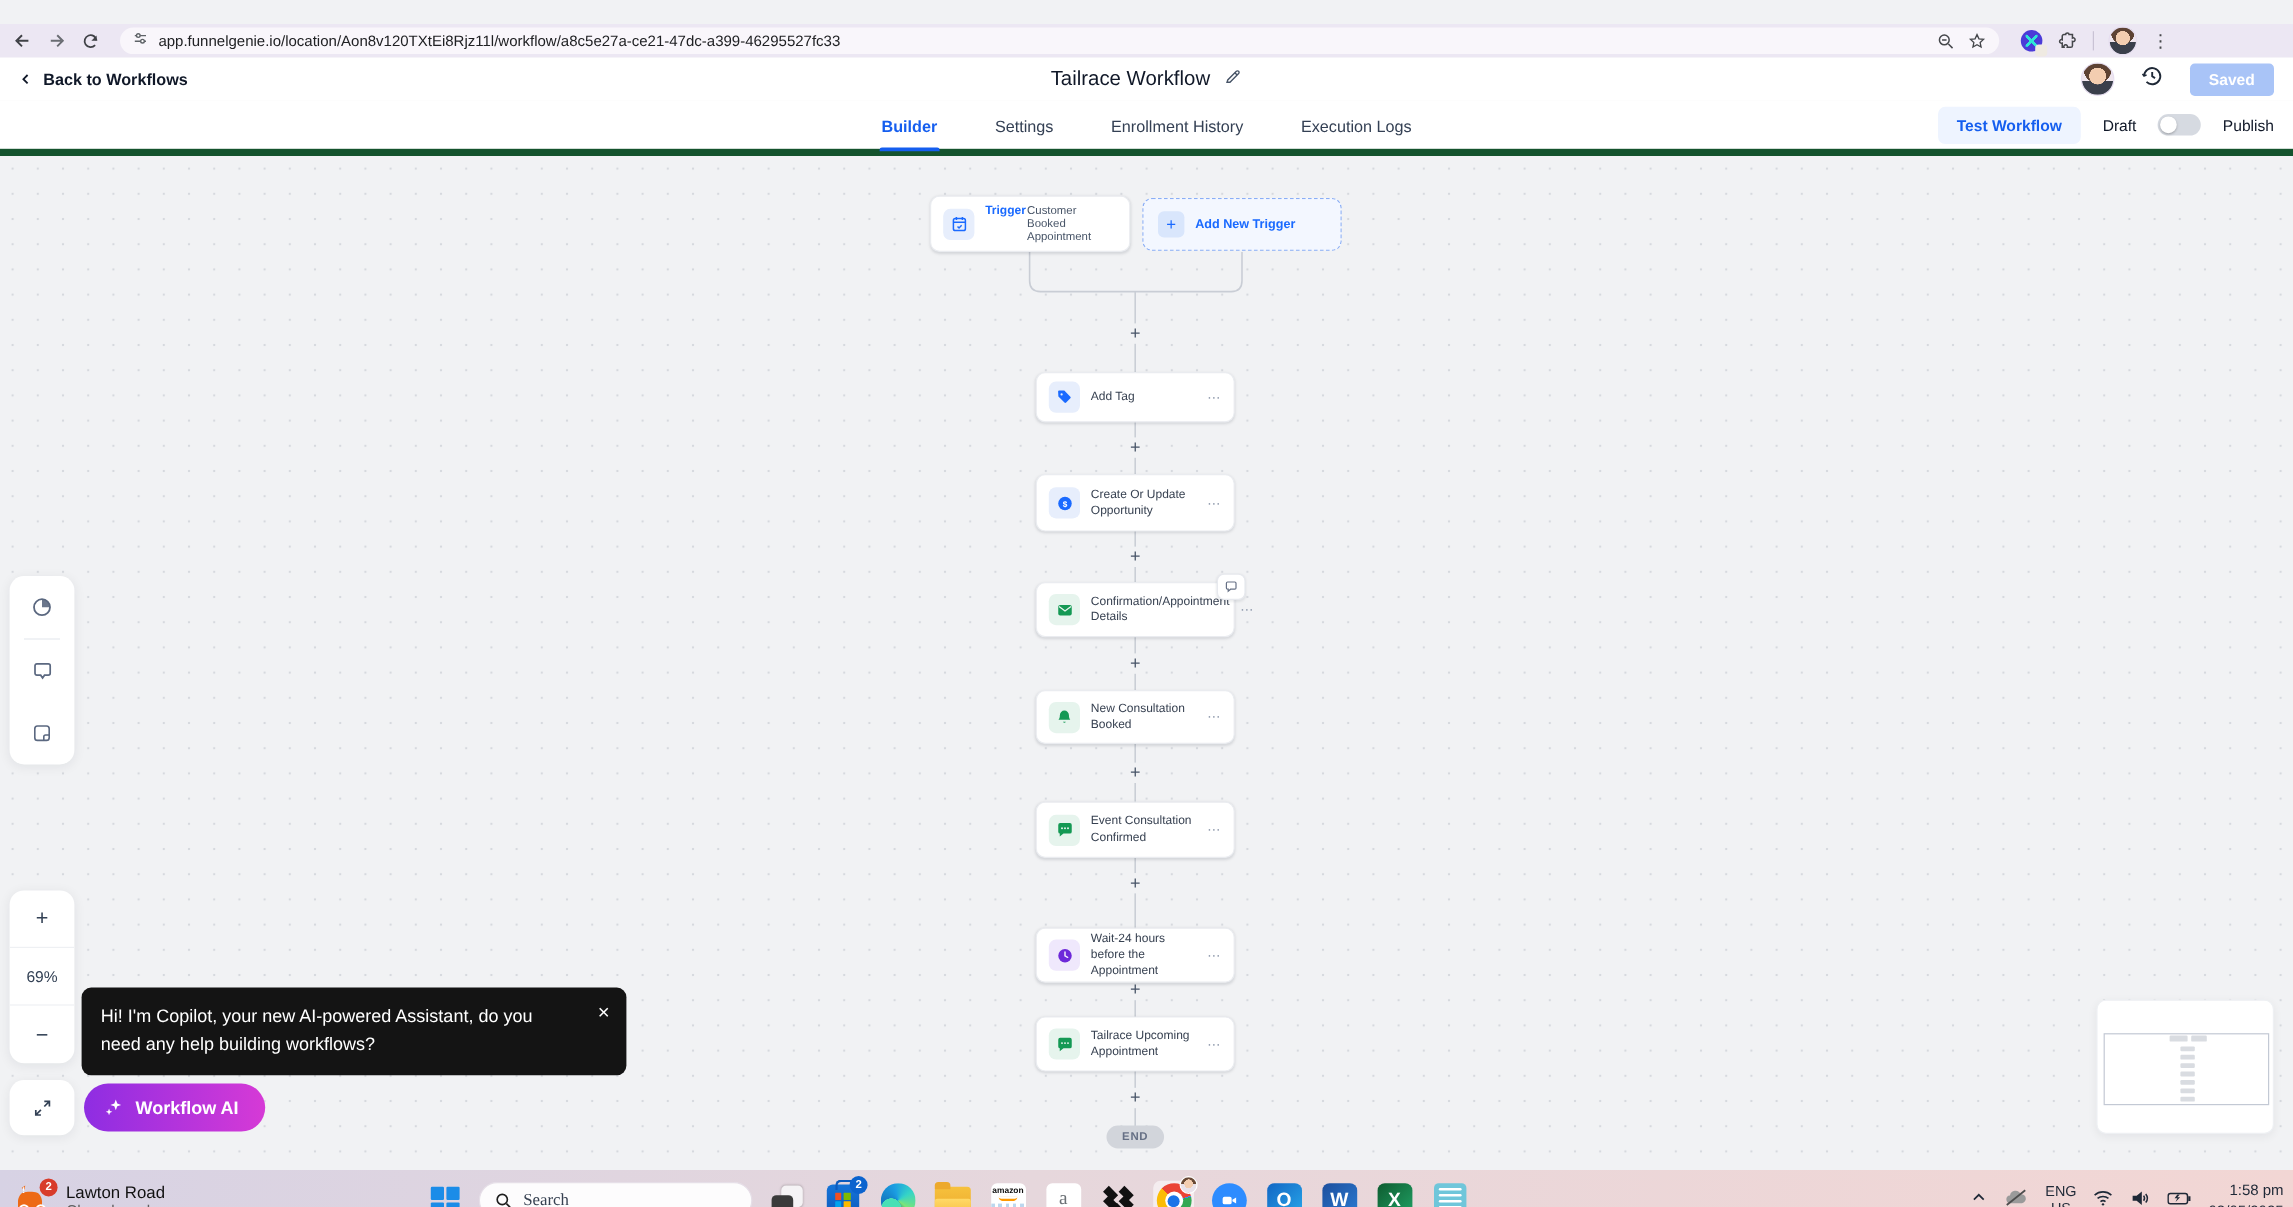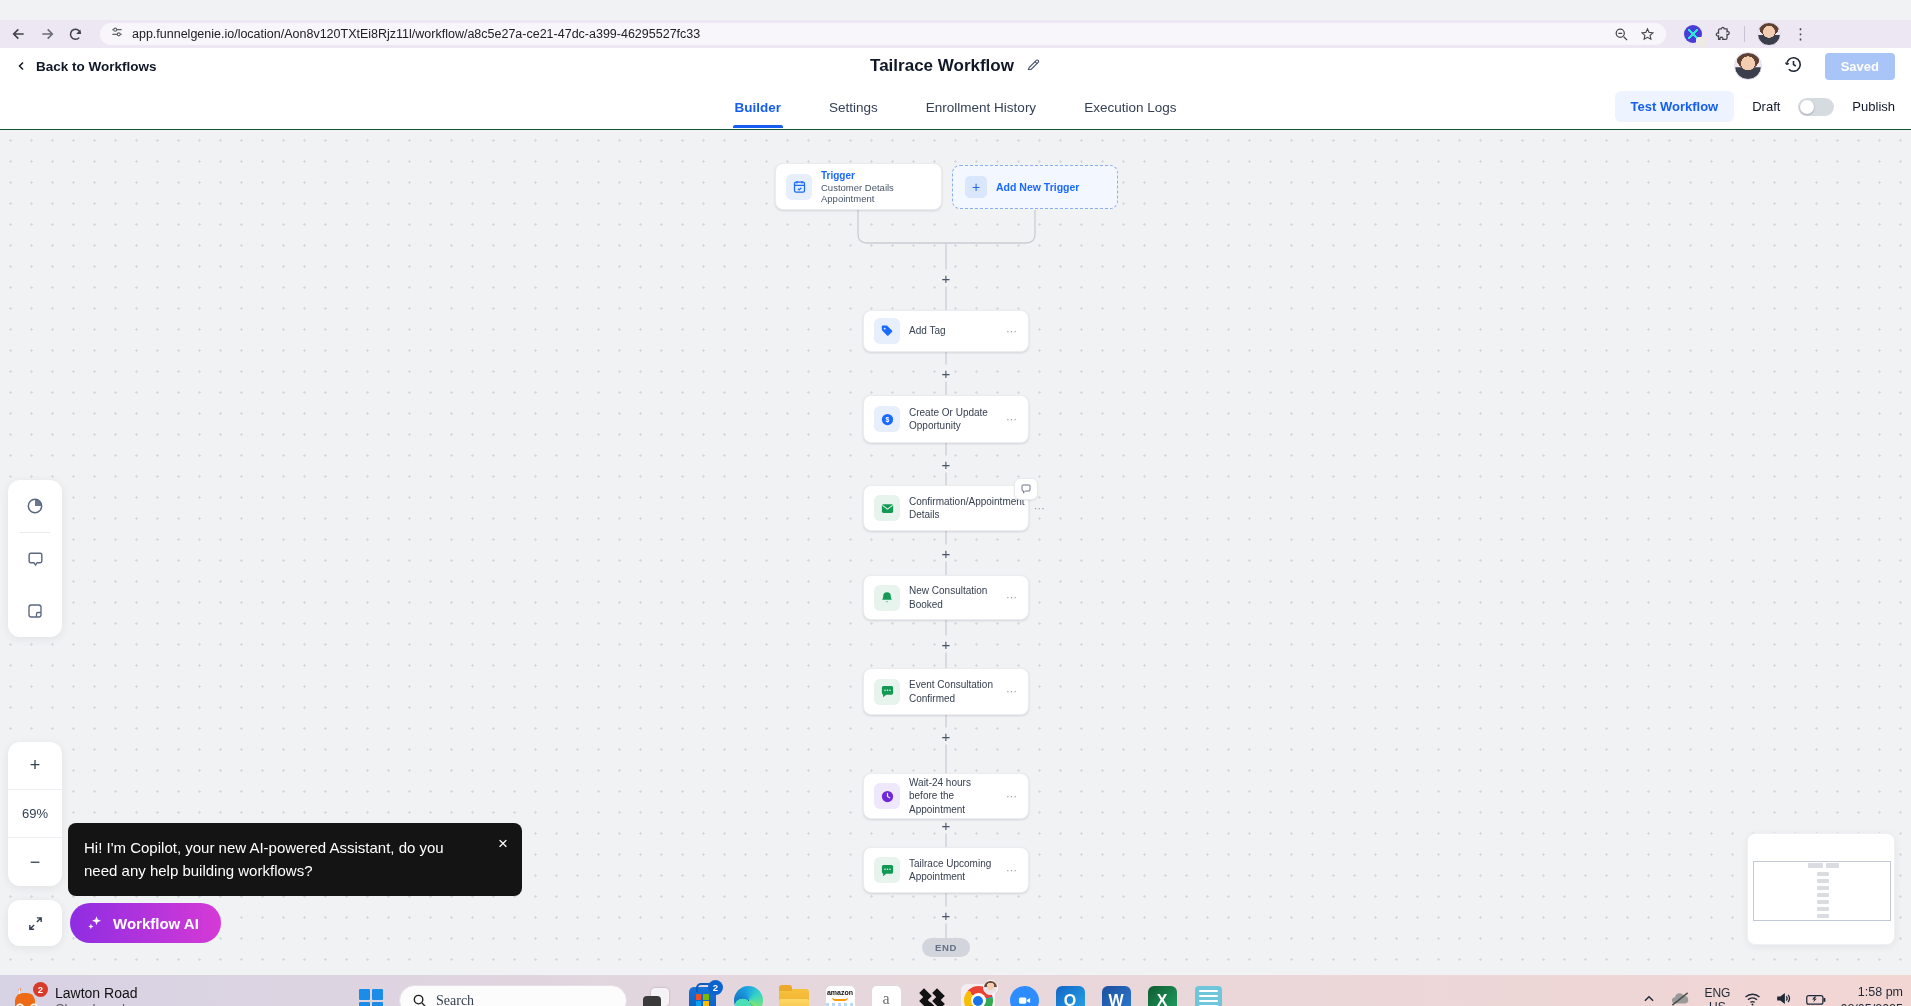--- a/index.html
+++ b/index.html
@@ -22,47 +22,47 @@
       radial-gradient(circle at 50% 40%, #f3cdb0 0 34%, transparent 35%),
       radial-gradient(circle at 50% 18%, #5d4233 0 46%, transparent 47%),
       linear-gradient(180deg,#efe6ee 0 55%, #3a3f4b 56%);
       border:1px solid #e6def0; }
   .kebab { font-size:15px; color:#45474b; letter-spacing:0; }
 
   
   .app-header { height:36px; background:#fff; display:flex; align-items:center; position:relative; padding:0 16px; }
   .back-link { display:flex; align-items:center; gap:8px; font-size:13.5px; font-weight:700; color:#101828; cursor:pointer; }
   .wf-title-wrap { position:absolute; left:0; right:0; display:flex; align-items:center; justify-content:center; gap:12px; pointer-events:none; }
-  .wf-title { font-size:17px; font-weight:700; color:#101828; }
+  .wf-title { font-size:17px; font-weight:400; color:#101828; }
   .hdr-right { margin-left:auto; display:flex; align-items:center; gap:22px; z-index:2; }
   .avatar.lg { width:28px; height:28px; }
   .saved-btn { background:#a9c4f7; color:#fff; font-size:13px; font-weight:600; border:none; border-radius:4px; padding:6px 16px; cursor:default; }
 
   
-  .tab-bar { height:46px; background:#fff; border-bottom:1px solid #14532d; display:flex; align-items:center; position:relative; padding:0 16px; }
+  .tab-bar { height:46px; background:#fff; border-bottom:6px solid #14532d; display:flex; align-items:center; position:relative; padding:0 16px; }
   .tabs { position:absolute; left:0; right:0; display:flex; justify-content:center; gap:44px; }
   .tab { font-size:13.5px; color:#344054; padding:14px 2px 12px; cursor:pointer; position:relative; }
   .tab.active { color:#155eef; font-weight:600; }
   .tab.active:after { content:""; position:absolute; left:0; right:0; bottom:-1px; height:3px; border-radius:2px 2px 0 0; background:#155eef; }
   .tabbar-right { margin-left:auto; display:flex; align-items:center; gap:18px; z-index:2; }
   .test-wf-btn { background:#eef4ff; color:#155eef; border:none; font-size:13px; font-weight:600; padding:8px 16px; border-radius:6px; cursor:pointer; }
   .pub-label { font-size:13px; color:#101828; }
   .toggle { width:36px; height:18px; border-radius:999px; background:#d6dae1; position:relative; cursor:pointer; }
   .toggle .knob { position:absolute; left:2px; top:2px; width:14px; height:14px; border-radius:50%; background:#fff; box-shadow:0 1px 2px rgba(0,0,0,.25); }
 
   
   .canvas { position:relative; height:845px; background:#f1f2f4;
       background-image:radial-gradient(circle, #d6d9de 1px, transparent 1.3px);
       background-size:21px 21px; overflow:hidden; }
   .lines-svg { position:absolute; left:0; top:0; z-index:0; }
 
   .card { position:absolute; background:#fff; border:1px solid #eaecf0; border-radius:8px;
       box-shadow:0 1px 2px rgba(16,24,40,.05), 0 1px 3px rgba(16,24,40,.08); z-index:2; }
   .trigger-card { left:775px; top:33px; width:167px; height:47px; display:flex; align-items:center; gap:9px; padding:0 10px; }
-  .trig-txt { display:flex; flex-direction:column; gap:1px; }
+  .trig-txt { display:flex; flex-direction:row; gap:1px; }
   .trig-title { font-size:10px; font-weight:700; color:#1a6aff; }
   .trig-sub { font-size:9.5px; color:#475467; }
   .add-trigger-card { position:absolute; left:952px; top:35px; width:166px; height:44px; border:1px dashed #8aaef6; background:#f3f7ff; border-radius:8px; display:flex; align-items:center; justify-content:flex-start; gap:9px; padding:0 12px; z-index:2; cursor:pointer; }
   .plusbox { width:22px; height:22px; border-radius:5px; background:#d9e6fc; color:#1a6aff; font-size:14px; display:flex; align-items:center; justify-content:center; }
   .add-trigger-label { font-size:10.5px; font-weight:700; color:#1a6aff; }
 
   .node { left:863px; width:166px; display:flex; align-items:center; gap:9px; padding:6px 10px; cursor:pointer; }
   .nicon { width:26px; height:26px; border-radius:6px; display:flex; align-items:center; justify-content:center; flex:0 0 auto; }
   .nicon.blue { background:#e7eefc; color:#1a6aff; }
   .nicon.green { background:#e6f4ed; color:#149954; }
@@ -259,21 +259,21 @@
   <div class="card trigger-card">
     <span class="nicon blue">
       <svg width="15" height="15" viewBox="0 0 24 24" fill="none" stroke="#1a6aff" stroke-width="2">
           <rect x="4" y="5" width="16" height="16" rx="2.5"></rect>
           <path d="M8 3v4M16 3v4M4 10h16"></path>
           <path d="m9.5 15.5 2 2 3.5-3.5"></path>
         </svg>
     </span>
     <span class="trig-txt">
       <span class="trig-title">Trigger</span>
-      <span class="trig-sub">Customer Details Appointment</span>
+      <span class="trig-sub">Customer Booked Appointment</span>
     </span>
   </div>
   <div class="add-trigger-card">
     <span class="plusbox">+</span>
     <span class="add-trigger-label">Add New Trigger</span>
   </div>
 
   <span class="plus-marker" style="top:148px">+</span>
   <span class="plus-marker" style="top:243px">+</span>
   <span class="plus-marker" style="top:334px">+</span>

